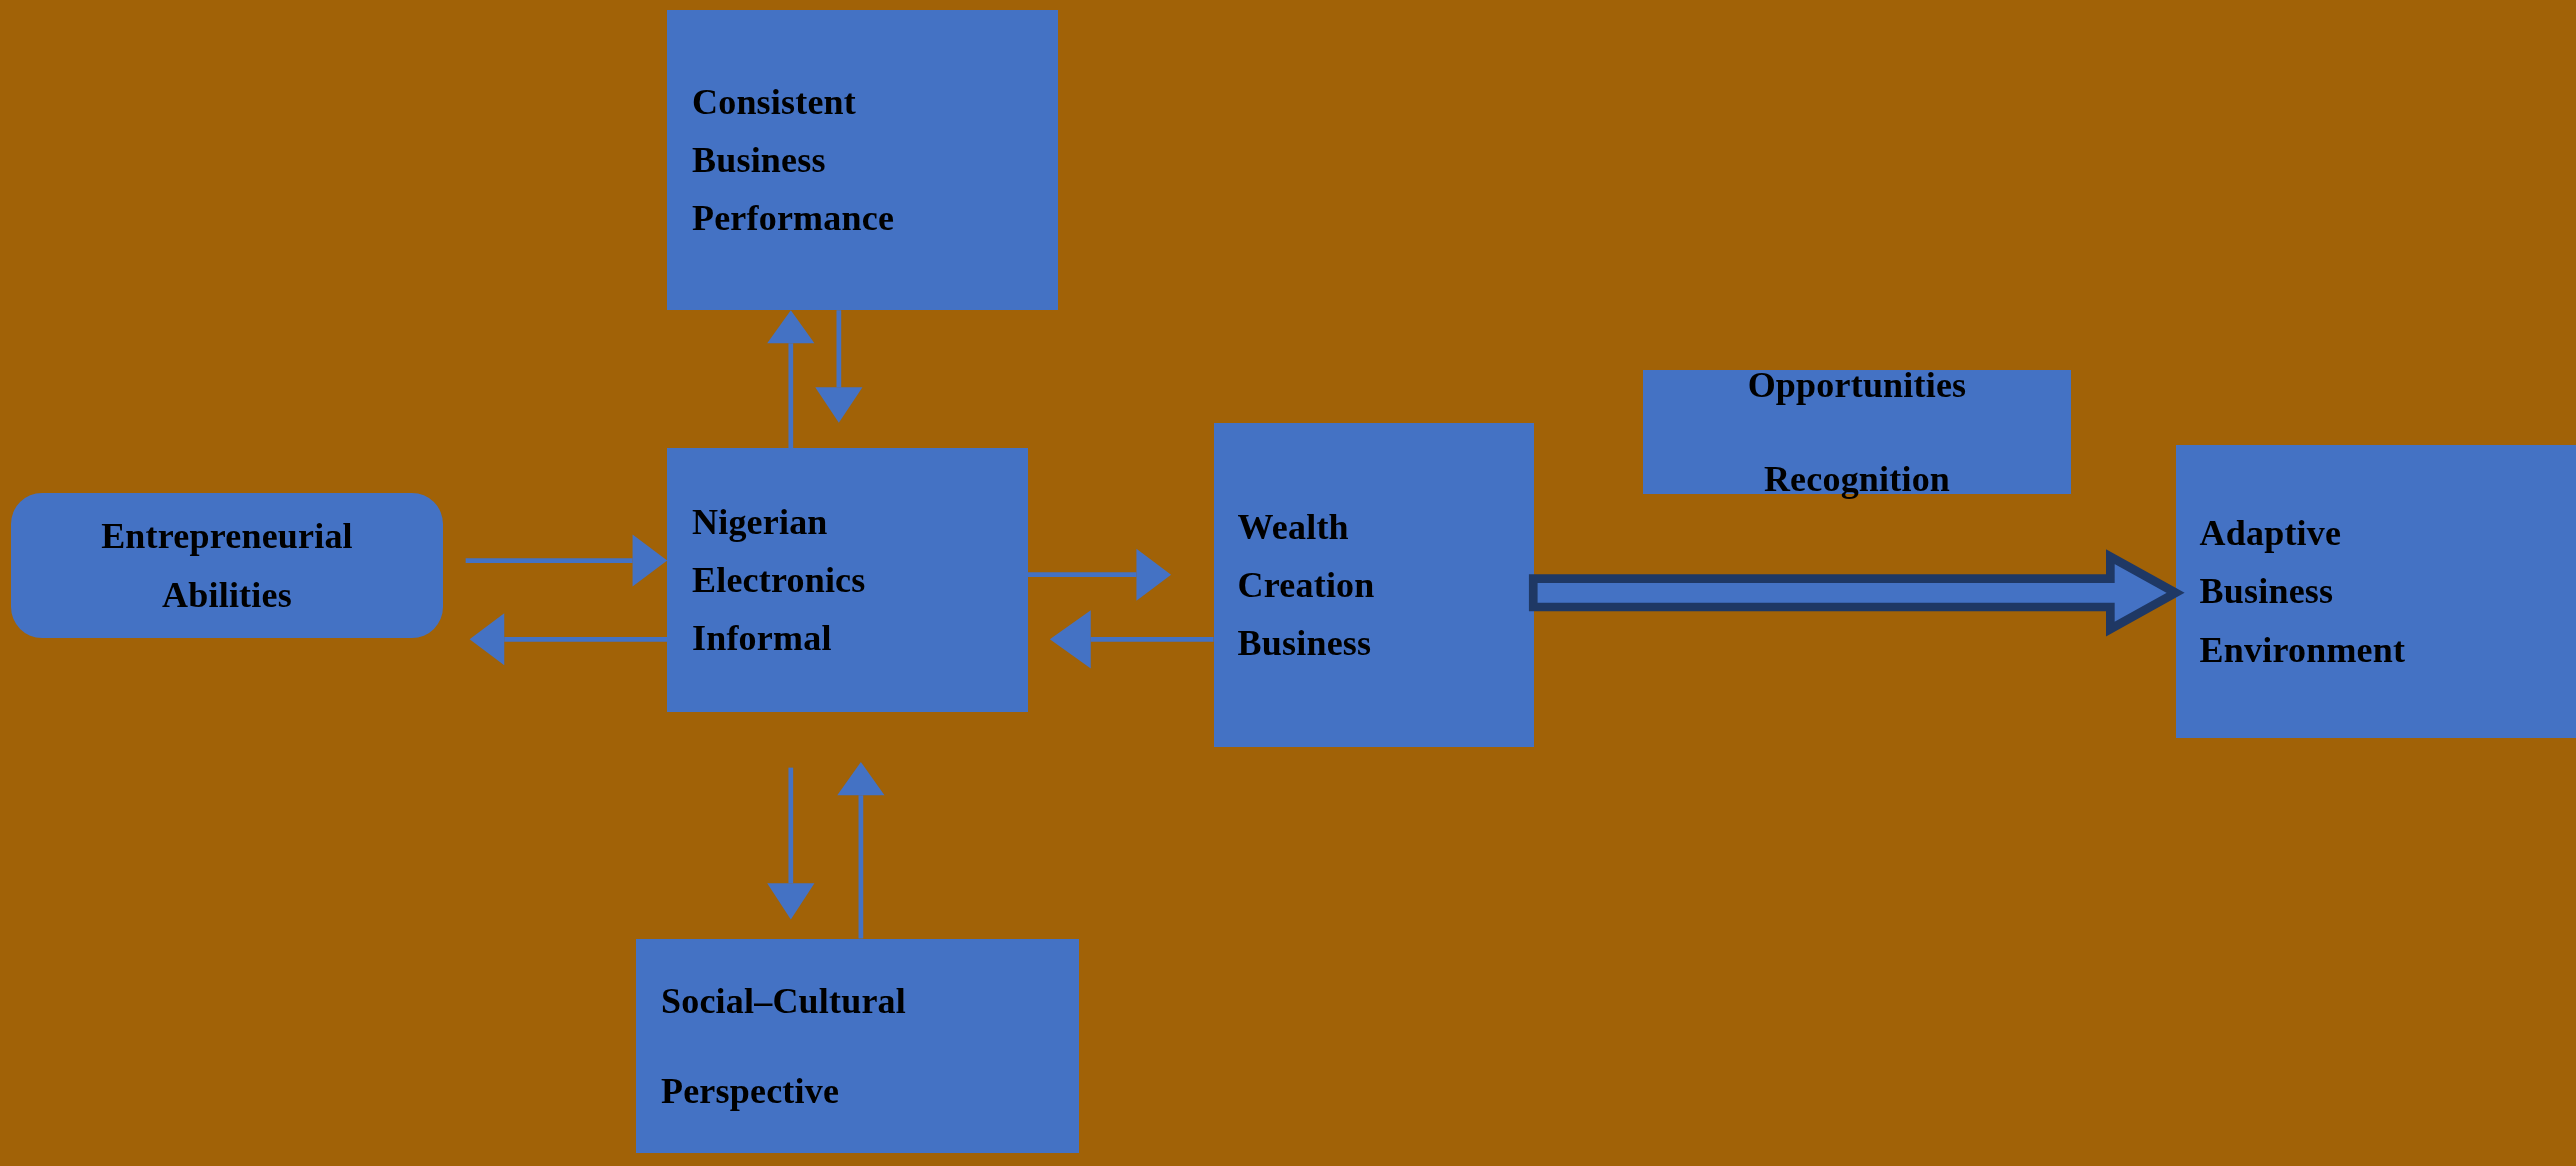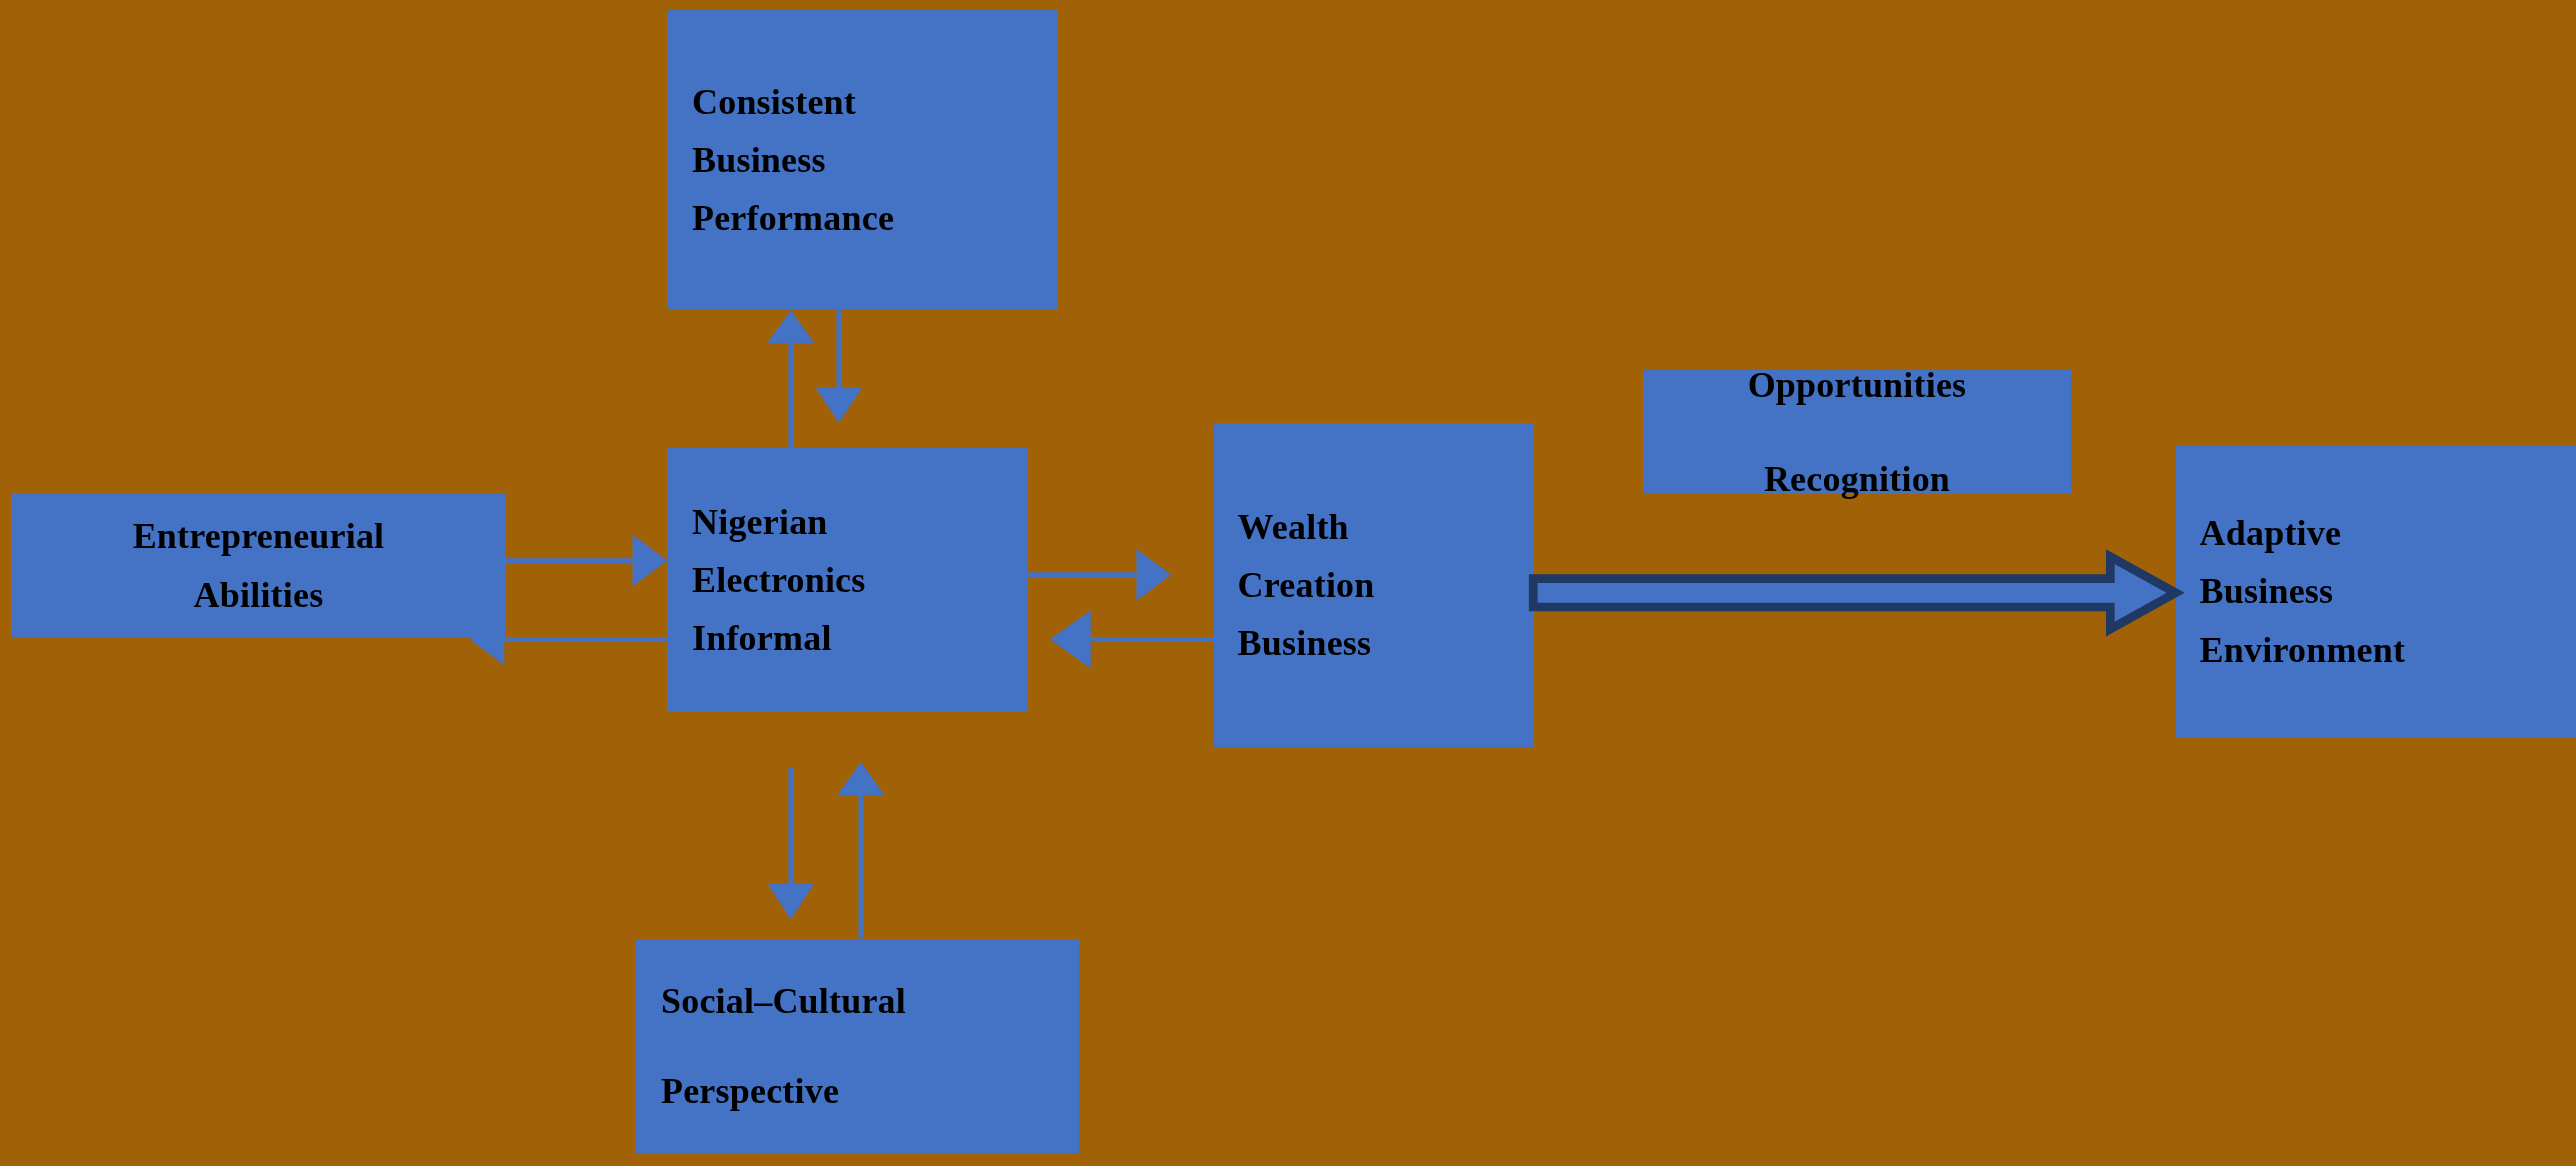--- a/index.html
+++ b/index.html
@@ -39,21 +39,21 @@
   
   #node-consistent-business-performance {
     left: 667px;  top: 10.2px;   width: 391px;  height: 300px;
     padding-left: 25px;
   }
   #node-nigerian-electronics-informal {
     left: 667px;  top: 448px;  width: 361px;  height: 264px;
     padding-left: 25px;
   }
   #node-entrepreneurial-abilities {
-    left: 11px;   top: 493px;  width: 495px;  height: 145px;
+    left: 11px;   top: 493px;  width: 432px;  height: 145px; border-radius: 31px;
   }
   #node-wealth-creation-dynamics {
     left: 1214px; top: 423px;  width: 320px;  height: 324px;
     padding-left: 23.6px;
   }
   #node-opportunities-recognition {
     left: 1643px; top: 370px;  width: 428px;  height: 124px;
     padding-left: 0;
     gap: 36px;
   }

